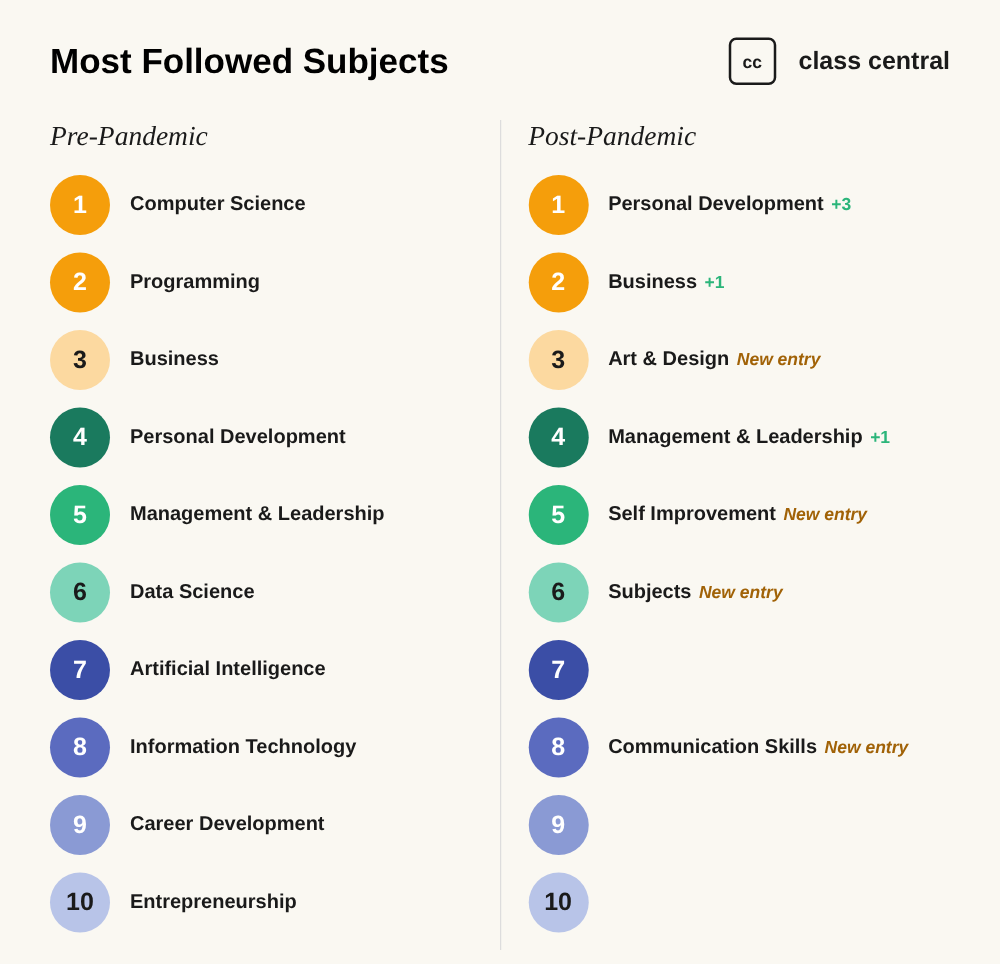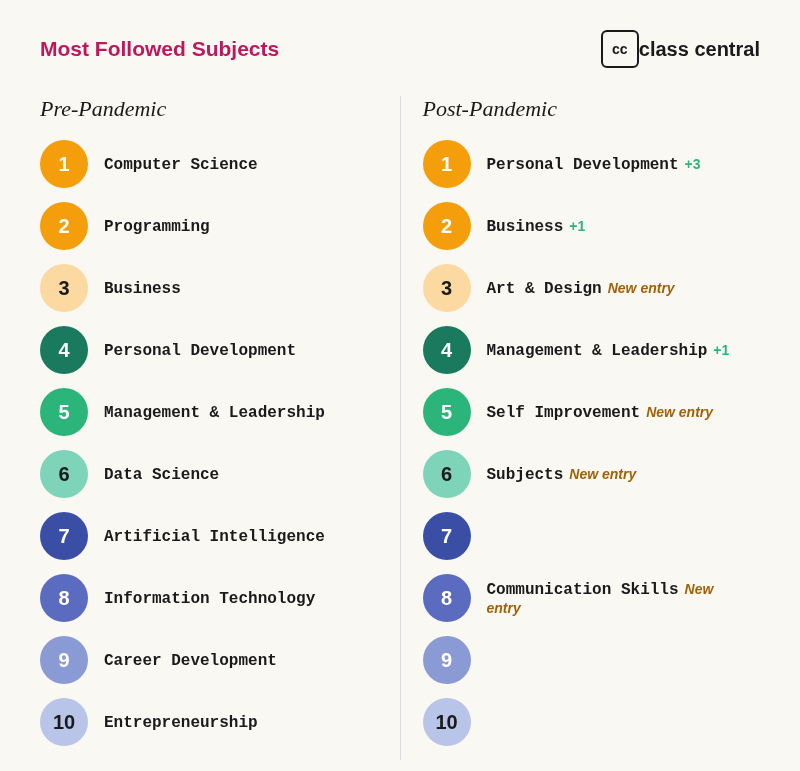--- a/index.html
+++ b/index.html
@@ -14,29 +14,29 @@
 
     .header {
       display: flex;
       justify-content: space-between;
       align-items: center;
       margin-bottom: 28px;
     }
 
     .main-title {
       font-family: Arial, sans-serif;
-      font-size: 21px;
+      font-size: 28px;
       font-weight: 900;
-      color: #be185d;
+      color: #000000;
     }
 
     .logo {
       display: flex;
       align-items: center;
-      gap: 0;
+      gap: 18px;
     }
 
     .logo-icon {
       width: 38px;
       height: 38px;
       border: 2.5px solid #1a1a1a;
       border-radius: 6px;
       display: flex;
       align-items: center;
       justify-content: center;
@@ -87,21 +87,21 @@
       align-items: center;
       justify-content: center;
       font-size: 20px;
       font-weight: 900;
       color: white;
       flex-shrink: 0;
       font-family: Arial, sans-serif;
     }
 
     .item-text {
-      font-family: Liberation Mono, monospace;
+      font-family: Liberation Sans, sans-serif;
       font-size: 16px;
       font-weight: 700;
       color: #1a1a1a;
     }
 
     .change-badge {
       font-family: Arial, sans-serif;
       font-size: 14px;
       font-weight: 600;
       margin-left: 6px;

